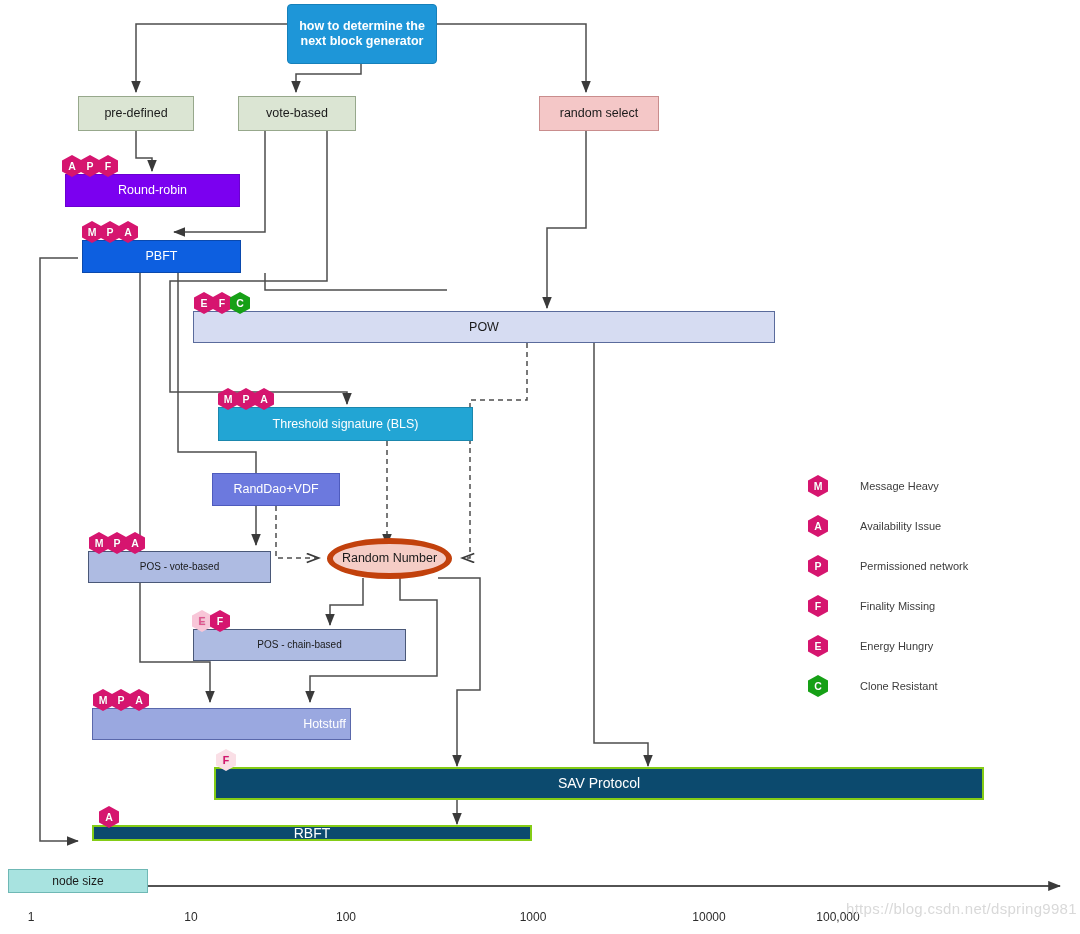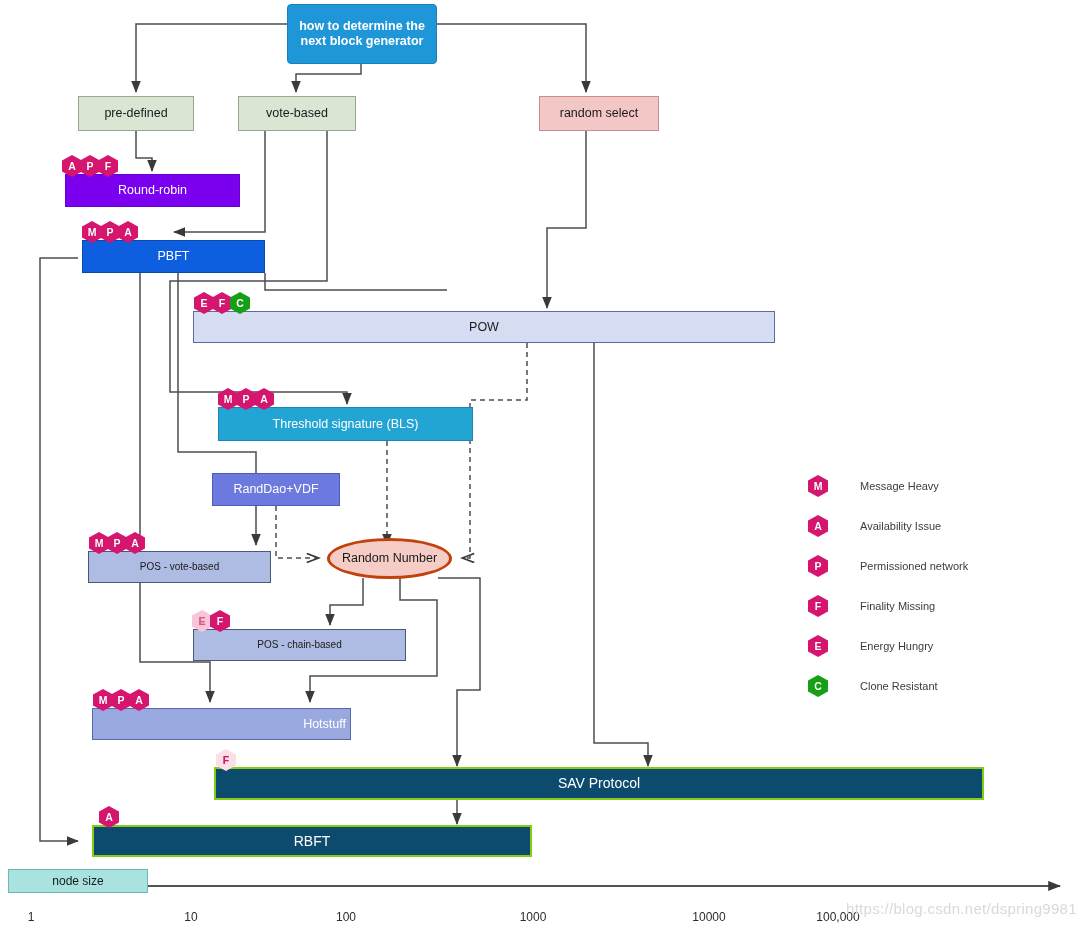--- a/index.html
+++ b/index.html
@@ -23,21 +23,21 @@
   .n-pink{background:#f4c7c7;border:1px solid #c98d8d;color:#1a1a1a;font-size:12.5px;margin-left:12px;}
   .n-purple{background:#7b00f0;border:1px solid #6a00d0;color:#ffffff;font-size:12.5px;}
   .n-blue{background:#0d5fe0;border:1px solid #0a49ad;color:#ffffff;font-size:12.5px;}
   .n-lav{background:#d6dcf2;border:1px solid #5a6b9c;color:#1a1a1a;font-size:12.5px;}
   .n-cyan{background:#22a5d4;border:1px solid #1b87ad;color:#ffffff;font-size:12.5px;}
   .n-indigo{background:#6c79de;border:1px solid #4e5bbd;color:#ffffff;font-size:12.5px;}
   .n-periwinkle{background:#aebbe2;border:1px solid #4a5878;color:#1a1a1a;font-size:10px;}
   .n-hot{background:#9aa8e0;border:1px solid #5a68ab;color:#ffffff;font-size:12.5px;}
   .n-darkgreen{background:#0c4a6e;border:2px solid #84cc16;color:#ffffff;font-size:14px;}
   .n-teal{background:#a8e3e0;border:1px solid #6fb8b5;color:#1a1a1a;font-size:12px;}
-  .n-ellipse{background:#f5cdc6;border:3px solid #c2410c;border-radius:50%;color:#1a1a1a;
+  .n-ellipse{background:#f5cdc6;border:6px solid #c2410c;border-radius:50%;color:#1a1a1a;
              font-size:12.5px;}
 
   
   .badges{position:absolute;display:flex;gap:0px;align-items:center;}
   .hexbadge{
     width:20px;height:22px;margin-right:-2px;
     display:flex;align-items:center;justify-content:center;
     color:#ffffff;font-size:10.5px;font-weight:700;
     clip-path:polygon(50% 0%,100% 25%,100% 75%,50% 100%,0% 75%,0% 25%);
     background:#d6156f;
@@ -141,21 +141,21 @@
 
   <div class="node n-purple" style="left:65px;top:174px;width:175px;height:33px;">
     <span class="lbl">Round-robin</span>
   </div>
   <div class="badges" style="left:62px;top:155px;">
     <span class="hexbadge c-magenta">A</span>
     <span class="hexbadge c-magenta">P</span>
     <span class="hexbadge c-magenta">F</span>
   </div>
 
-  <div class="node n-blue" style="left:82px;top:240px;width:183px;height:33px;">
+  <div class="node n-blue" style="left:82px;top:240px;width:159px;height:33px;">
     <span class="lbl">PBFT</span>
   </div>
   <div class="badges" style="left:82px;top:221px;">
     <span class="hexbadge c-magenta">M</span>
     <span class="hexbadge c-magenta">P</span>
     <span class="hexbadge c-magenta">A</span>
   </div>
 
   <div class="node n-lav" style="left:193px;top:311px;width:582px;height:32px;">
     <span class="lbl">POW</span>
@@ -209,21 +209,21 @@
     <span class="hexbadge c-magenta">A</span>
   </div>
 
   <div class="node n-darkgreen" style="left:214px;top:767px;width:770px;height:33px;">
     <span class="lbl">SAV Protocol</span>
   </div>
   <div class="badges" style="left:216px;top:749px;">
     <span class="hexbadge c-palepink">F</span>
   </div>
 
-  <div class="node n-darkgreen" style="left:92px;top:825px;width:440px;height:32px;">
+  <div class="node n-darkgreen" style="left:92px;top:825px;width:440px;height:16px;">
     <span class="lbl">RBFT</span>
   </div>
   <div class="badges" style="left:99px;top:806px;">
     <span class="hexbadge c-magenta">A</span>
   </div>
 
   <div class="node n-teal" style="left:8px;top:869px;width:140px;height:24px;">
     <span class="lbl">node size</span>
   </div>
 

